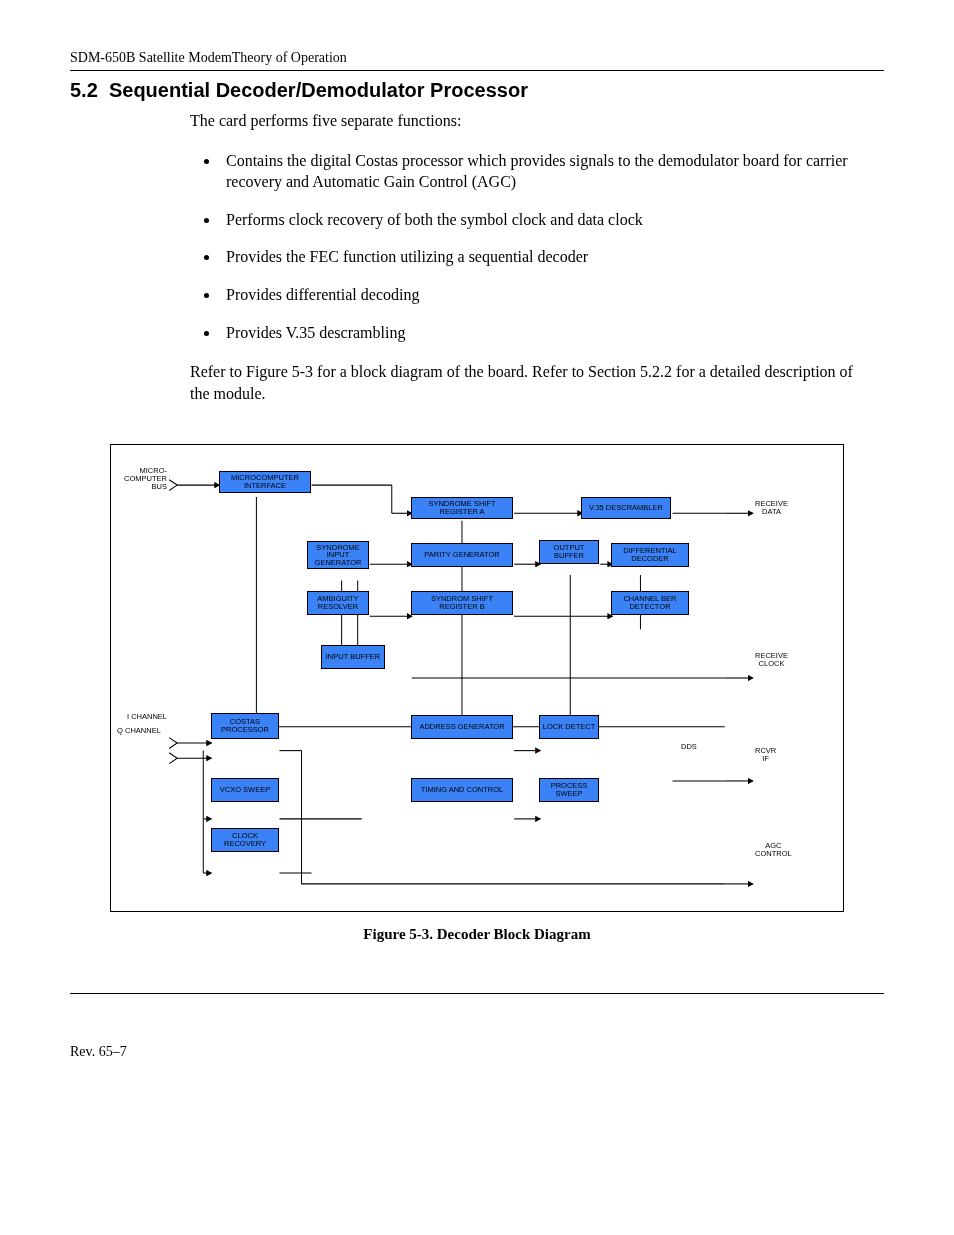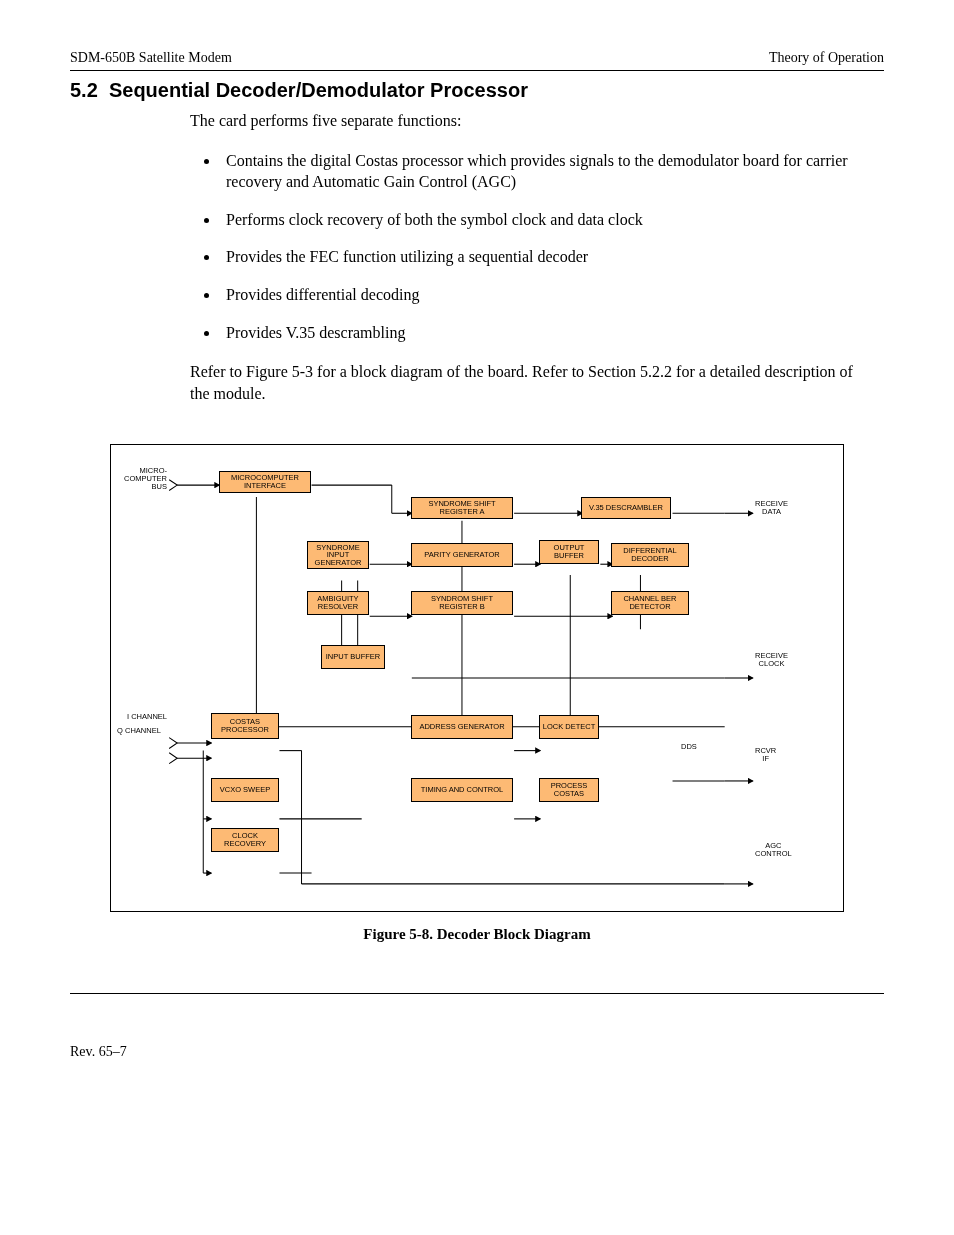--- a/index.html
+++ b/index.html
@@ -7,21 +7,20 @@
     font-size: 15px;
     color: #000;
     background: #fff;
     margin: 0;
     padding: 50px 70px 40px 70px;
     width: 954px;
     box-sizing: border-box;
   }
   .header-row {
     display: flex;
-    justify-content: space-between;
     font-size: 14px;
   }
   hr.rule {
     border: none;
     border-top: 1.5px solid #000;
     margin: 4px 0 8px 0;
   }
   h2.section {
     font-family: Arial, Helvetica, sans-serif;
     font-size: 20px;
@@ -65,21 +64,21 @@
   .blk {
     position: absolute;
     border: 1px solid #000;
     font-family: Arial, Helvetica, sans-serif;
     font-size: 7.5px;
     line-height: 1.05;
     text-align: center;
     display: flex;
     align-items: center;
     justify-content: center;
-    background: #fdba74;
+    background: #3b82f6;
     padding: 1px 2px;
     box-sizing: border-box;
   }
   .lbl {
     position: absolute;
     font-family: Arial, Helvetica, sans-serif;
     font-size: 7.5px;
     line-height: 1.05;
     text-align: center;
     white-space: pre;
@@ -239,26 +238,26 @@
   <div class="blk" style="left:300px; top:270px; width:102px; height:24px;">ADDRESS
 GENERATOR</div>
   <div class="blk" style="left:428px; top:270px; width:60px; height:24px;">LOCK
 DETECT</div>
 
   <div class="blk" style="left:100px; top:333px; width:68px; height:24px;">VCXO
 SWEEP</div>
   <div class="blk" style="left:300px; top:333px; width:102px; height:24px;">TIMING AND
 CONTROL</div>
   <div class="blk" style="left:428px; top:333px; width:60px; height:24px;">PROCESS
-COSTAS</div>
+SWEEP</div>
 
   <div class="blk" style="left:100px; top:383px; width:68px; height:24px;">CLOCK
 RECOVERY</div>
 
 </div>
 
-<div class="figure-caption">Figure 5-8.  Decoder Block Diagram</div>
+<div class="figure-caption">Figure 5-3.  Decoder Block Diagram</div>
 
 <hr class="rule" style="margin-top:50px;">
 <div class="footer-row">
   <span>Rev. 6</span>
   <span>5–7</span>
 </div>
 
 </body></html>

